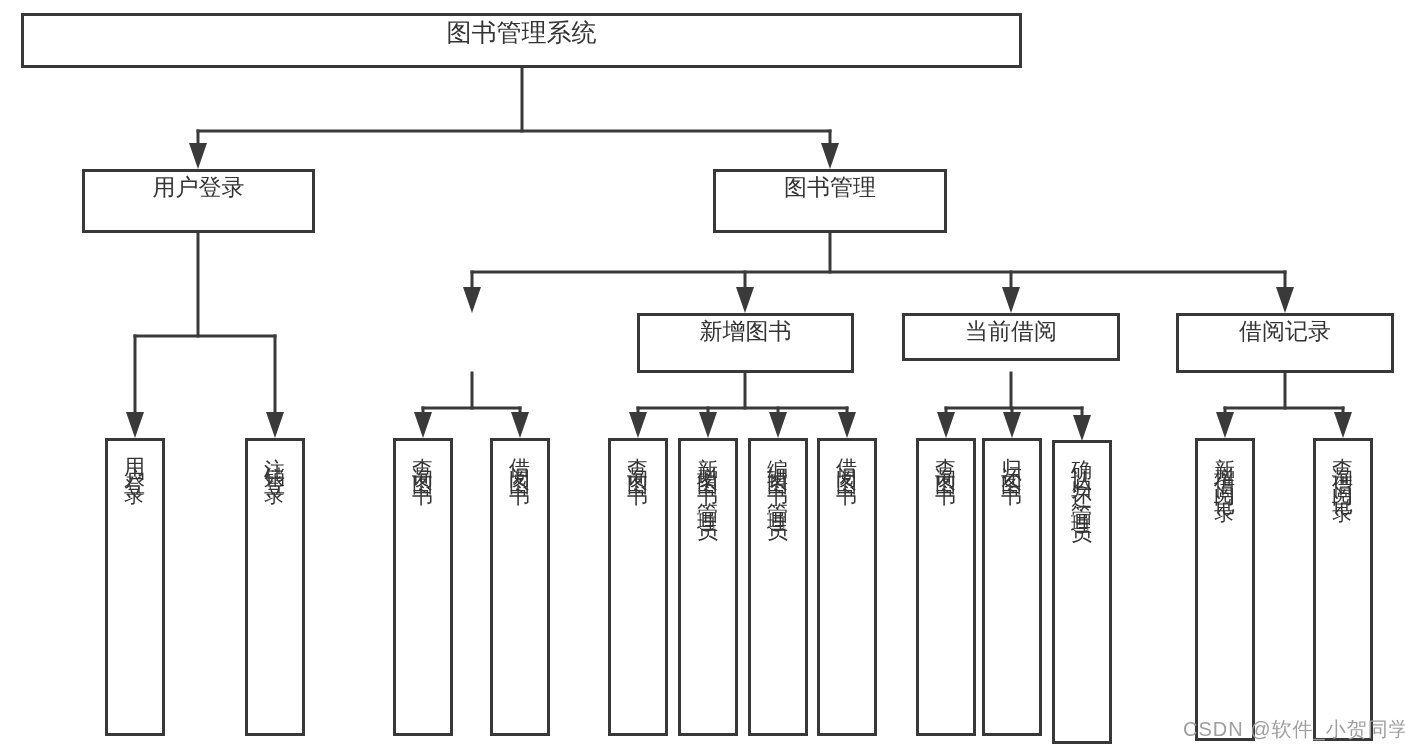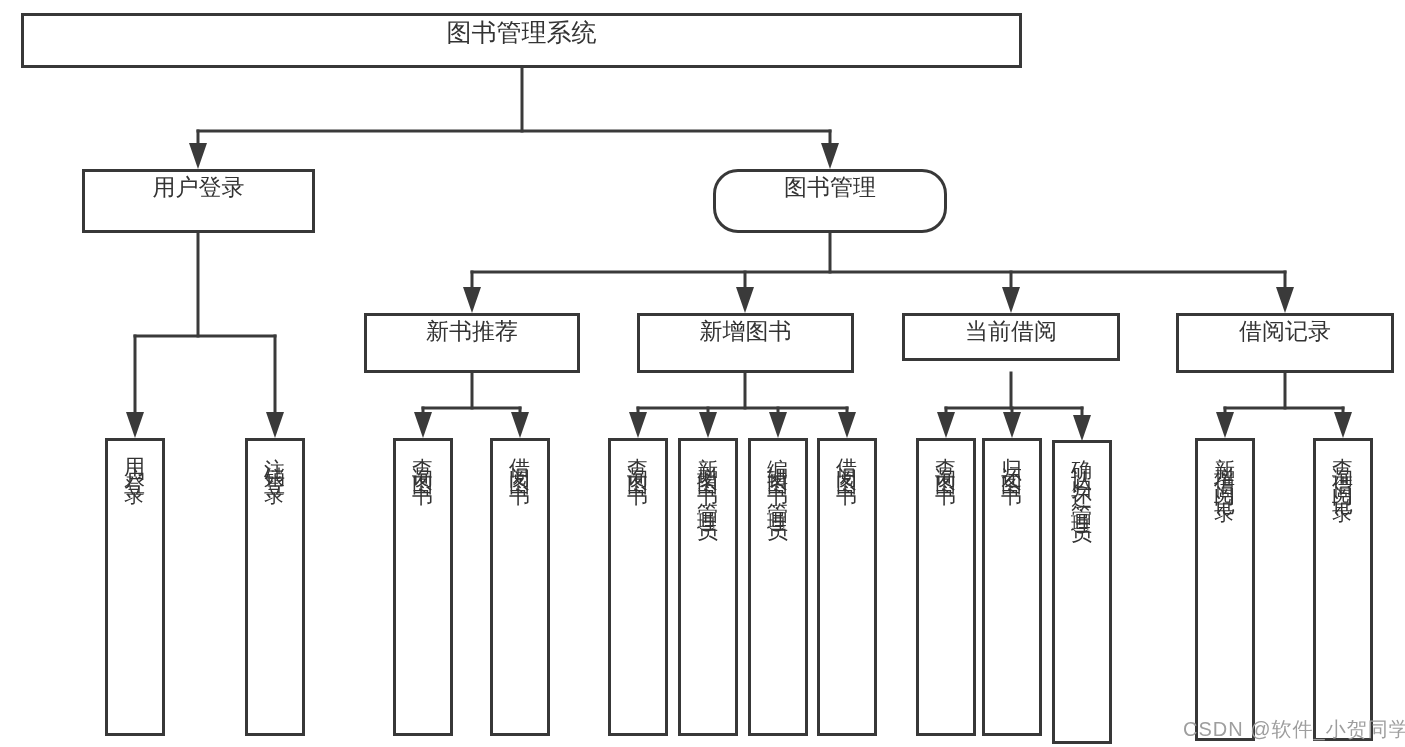--- a/index.html
+++ b/index.html
@@ -137,27 +137,24 @@
     </g>
   </svg>
 
   <div class="node lvl-root" style="left:21px; top:13px; width:1001px; height:55px;">
     <span>图书管理系统</span>
   </div>
 
   <div class="node lvl-2" style="left:82px; top:169px; width:233px; height:64px;">
     <span>用户登录</span>
   </div>
-  <div class="node lvl-2" style="left:713px; top:169px; width:234px; height:64px;border-radius:25px;">
+  <div class="node lvl-2" style="left:713px; top:169px; width:234px; height:64px;">
     <span>图书管理</span>
   </div>
 
-  <div class="node lvl-3" style="left:364px; top:313px; width:216px; height:60px;">
-    <span>新书推荐</span>
-  </div>
   <div class="node lvl-3" style="left:637px; top:313px; width:217px; height:60px;">
     <span>新增图书</span>
   </div>
   <div class="node lvl-3" style="left:902px; top:313px; width:218px; height:48px;">
     <span>当前借阅</span>
   </div>
   <div class="node lvl-3" style="left:1176px; top:313px; width:218px; height:60px;">
     <span>借阅记录</span>
   </div>
 

